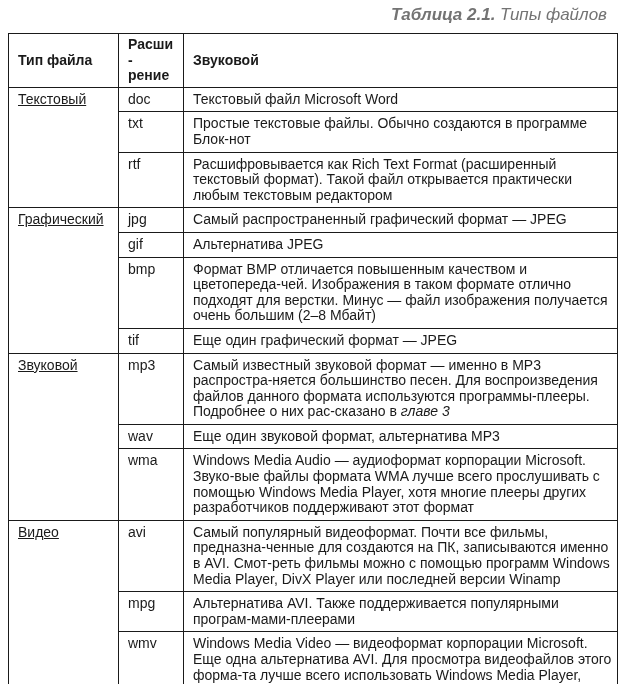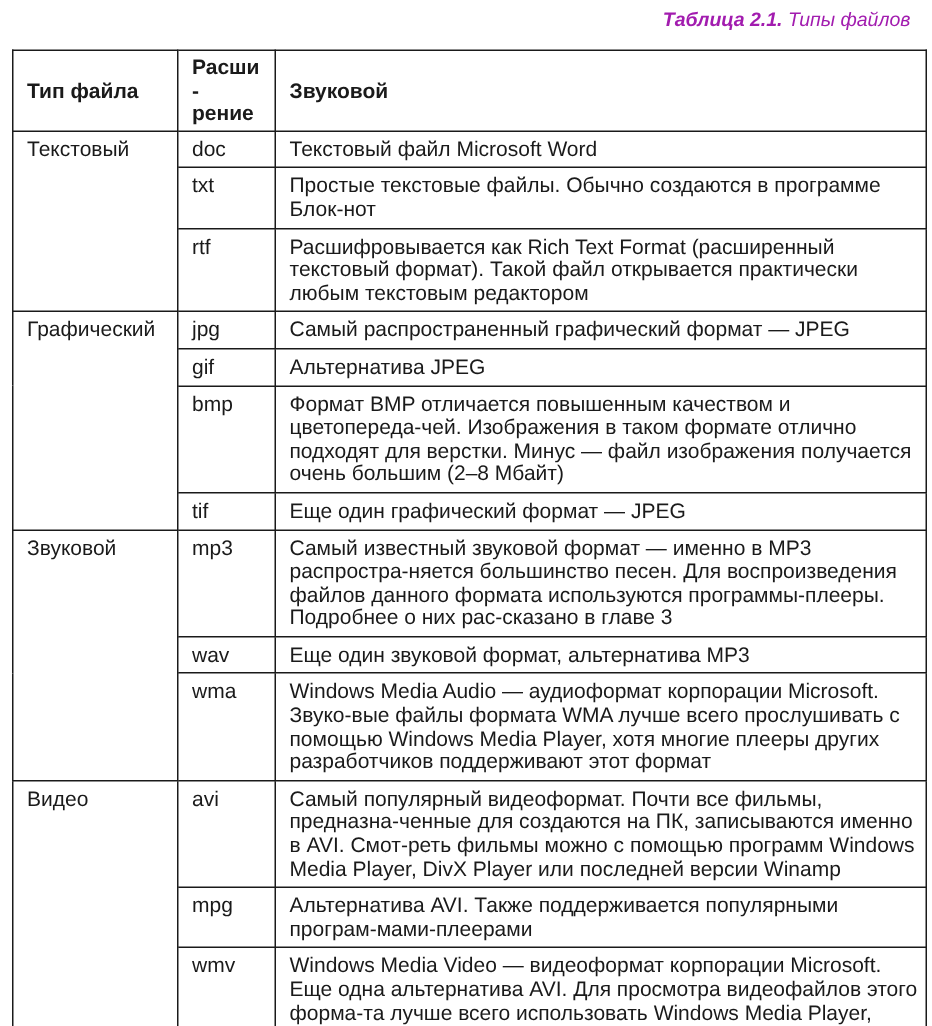--- a/index.html
+++ b/index.html
@@ -12,23 +12,23 @@
       height: 684px;
       position: relative;
       overflow: hidden;
       font-family: "Liberation Sans", sans-serif;
       color: #1a1a1a;
     }
     .caption {
       position: absolute;
       top: 5px;
       right: 14px;
-      font-size: 13px;
+      font-size: 17px;
       font-style: italic;
-      color: #a21caf;
+      color: #737373;
       white-space: nowrap;
     }
     .caption .num {
       font-weight: bold;
     }
     table.filetypes {
       position: absolute;
       left: 8px;
       top: 33px;
       width: 609px;
@@ -51,25 +51,26 @@
     }
     table.filetypes th {
       font-weight: bold;
       vertical-align: middle;
       height: 33px;
       padding-top: 3px;
       padding-bottom: 3px;
     }
     table.filetypes td.type {
       border-top: 1.5px solid #1a1a1a;
+      text-decoration: underline;
     }
     table.filetypes td.desc {
       padding-right: 4px;
     }
-    .desc .ital { }
+    .desc .ital { font-style: italic; }
   </style>
 </head>
 <body>
 
 <div class="caption">
   <span class="num">Таблица 2.1.</span><span> Типы файлов</span>
 </div>
 
 <table class="filetypes">
   <colgroup>

